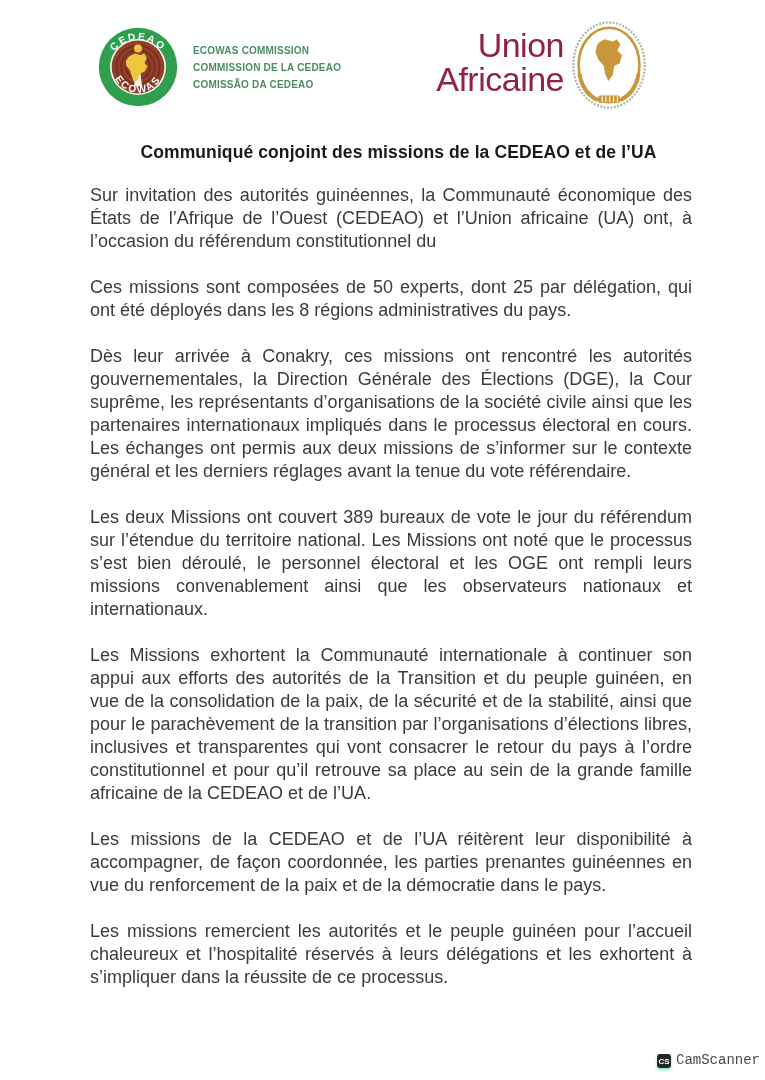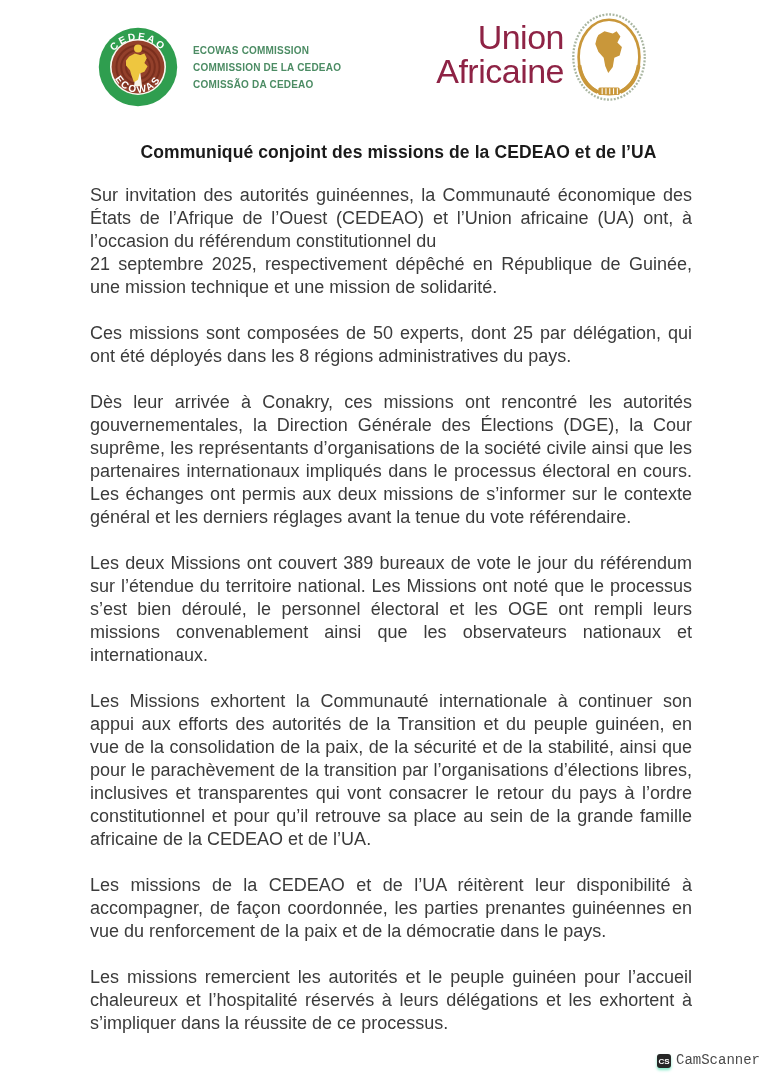--- a/index.html
+++ b/index.html
@@ -7,21 +7,21 @@
     position:relative; width:765px; height:1080px; margin:0 auto;
     background:#ffffff; overflow:hidden;
     font-family:"Liberation Sans", sans-serif;
   }
 
   
   .ecowas-block { position:absolute; left:98px; top:27px; display:flex; align-items:center; gap:15px; }
   .ecowas-logo { width:80px; height:80px; }
   .ecowas-lines { color:#4c8c64; font-weight:bold; font-size:10px; line-height:17px; letter-spacing:0.2px; }
 
-  .au-block { position:absolute; left:426px; top:12px; display:flex; align-items:flex-start; gap:7px; }
+  .au-block { position:absolute; left:426px; top:20px; display:flex; align-items:flex-start; gap:7px; }
   .au-wordmark { width:138px; text-align:right; color:#8e2345; font-size:34px; line-height:34px; margin-top:8px; letter-spacing:-0.5px; }
   .au-emblem { width:76px; height:90px; }
 
   
   .doc-title {
     position:absolute; top:142px; left:16px; width:100%;
     text-align:center; font-size:17.5px; font-weight:bold; color:#1a1a1a; margin:0;
     letter-spacing:0.1px;
   }
 
@@ -101,21 +101,20 @@
       </svg>
     </div>
 
   </div>
 
   <h1 class="doc-title">Communiqué conjoint des missions de la CEDEAO et de l’UA</h1>
 
   <main class="doc-body">
     <p>
       <span class="pline">Sur invitation des autorités guinéennes, la Communauté économique des États de l’Afrique de l’Ouest (CEDEAO) et l’Union africaine (UA) ont, à l’occasion du référendum constitutionnel du</span>
-      <span class="pline">21 septembre 2025, respectivement dépêché en République de Guinée, une mission technique et une mission de solidarité.</span>
     </p>
     <p>Ces missions sont composées de 50 experts, dont 25 par délégation, qui ont été déployés dans les 8 régions administratives du pays.</p>
     <p>Dès leur arrivée à Conakry, ces missions ont rencontré les autorités gouvernementales, la Direction Générale des Élections (DGE), la Cour suprême, les représentants d’organisations de la société civile ainsi que les partenaires internationaux impliqués dans le processus électoral en cours. Les échanges ont permis aux deux missions de s’informer sur le contexte général et les derniers réglages avant la tenue du vote référendaire.</p>
     <p>Les deux Missions ont couvert 389 bureaux de vote le jour du référendum sur l’étendue du territoire national. Les Missions ont noté que le processus s’est bien déroulé, le personnel électoral et les OGE ont rempli leurs missions convenablement ainsi que les observateurs nationaux et internationaux.</p>
     <p>Les Missions exhortent la Communauté internationale à continuer son appui aux efforts des autorités de la Transition et du peuple guinéen, en vue de la consolidation de la paix, de la sécurité et de la stabilité, ainsi que pour le parachèvement de la transition par l’organisations d’élections libres, inclusives et transparentes qui vont consacrer le retour du pays à l’ordre constitutionnel et pour qu’il retrouve sa place au sein de la grande famille africaine de la CEDEAO et de l’UA.</p>
     <p>Les missions de la CEDEAO et de l’UA réitèrent leur disponibilité à accompagner, de façon coordonnée, les parties prenantes guinéennes en vue du renforcement de la paix et de la démocratie dans le pays.</p>
     <p>Les missions remercient les autorités et le peuple guinéen pour l’accueil chaleureux et l’hospitalité réservés à leurs délégations et les exhortent à s’impliquer dans la réussite de ce processus.</p>
   </main>
 
   <div class="watermark">

